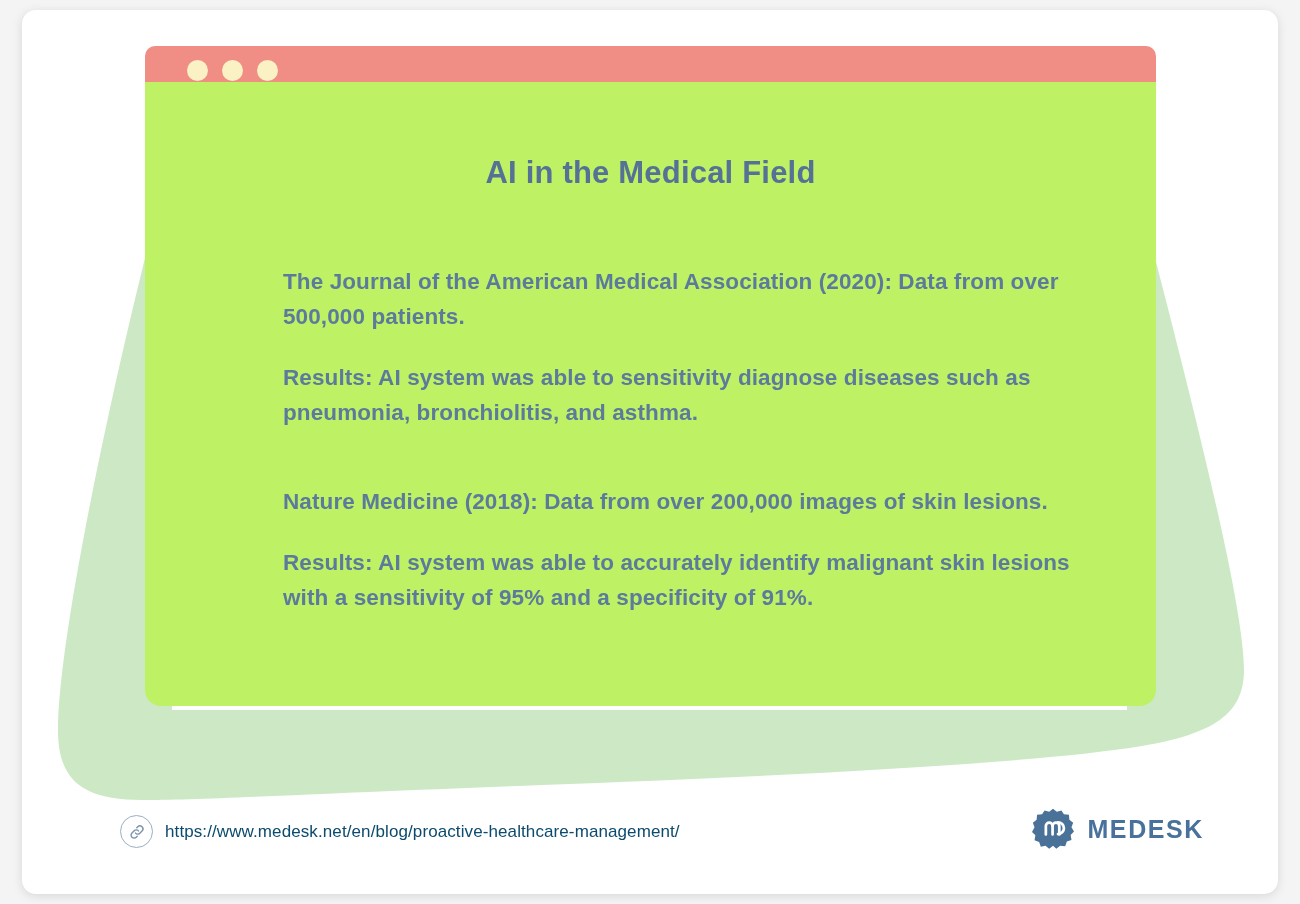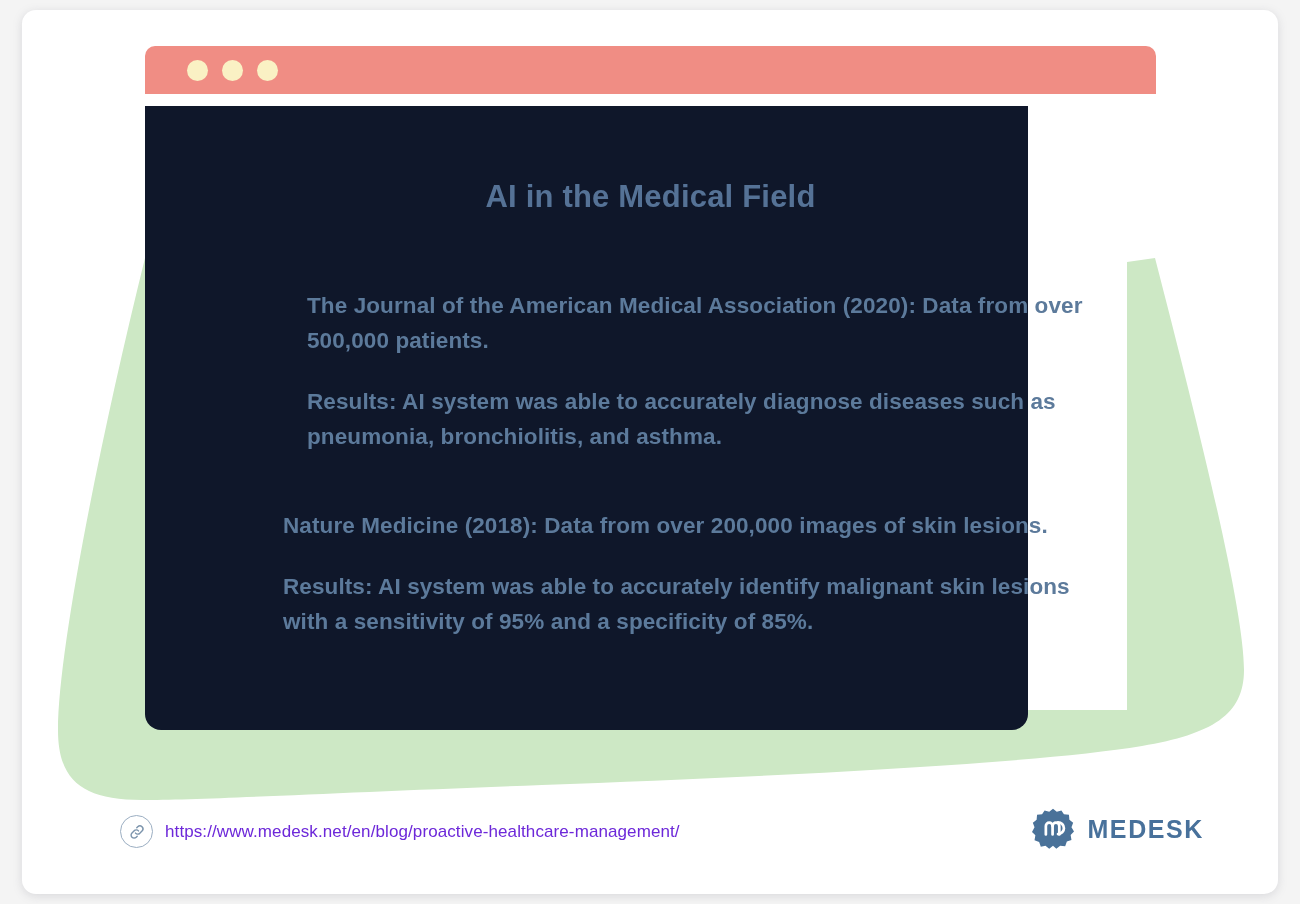--- a/index.html
+++ b/index.html
@@ -64,45 +64,45 @@
     width: 21px;
     height: 21px;
     border-radius: 50%;
     background: #FAF1C4;
   }
 
   
   .content-card {
     position: absolute;
     left: 123px;
-    top: 96px;
-    width: 883px;
+    top: 72px;
+    width: 1011px;
     height: 624px;
-    background: #0f172a;
+    background: #bef264;
     border-radius: 0 0 16px 16px;
   }
 
   .slide-title {
     position: absolute;
     left: 0;
     top: 73px;
     width: 1011px;
     text-align: center;
     font-size: 31px;
     font-weight: bold;
     color: #557296;
     letter-spacing: 0.2px;
   }
 
   .body-block {
     position: absolute;
     left: 138px;
     width: 790px;
   }
-  .body-block.block-1 { top: 182px; margin-left: 24px; }
+  .body-block.block-1 { top: 182px; }
   .body-block.block-2 { top: 402px; }
 
   .para {
     font-size: 22.5px;
     font-weight: bold;
     line-height: 35px;
     color: #5C7A9B;
     margin: 0 0 26px 0;
     letter-spacing: 0.1px;
   }
@@ -125,21 +125,21 @@
     height: 31px;
     border-radius: 50%;
     border: 1.4px solid #9BAEC2;
     display: flex;
     align-items: center;
     justify-content: center;
     flex: none;
   }
   .footer-url {
     font-size: 17px;
-    color: #6d28d9;
+    color: #0c4a6e;
     letter-spacing: 0.1px;
   }
 
   .brand {
     position: absolute;
     right: 74px;
     top: 798px;
     display: flex;
     align-items: center;
     gap: 13px;
@@ -179,26 +179,26 @@
         <span class="dot"></span>
       </div>
     </div>
 
     <div class="content-card">
 
       <div class="slide-title">AI in the Medical Field</div>
 
       <div class="body-block block-1">
         <p class="para">The Journal of the American Medical Association (2020): Data from over 500,000 patients.</p>
-        <p class="para"><span class="results-label">Results</span><span>: AI system was able to accurately diagnose diseases such as pneumonia, bronchiolitis, and asthma.</span></p>
+        <p class="para"><span class="results-label">Results</span><span>: AI system was able to sensitivity diagnose diseases such as pneumonia, bronchiolitis, and asthma.</span></p>
       </div>
 
       <div class="body-block block-2">
         <p class="para">Nature Medicine (2018): Data from over 200,000 images of skin lesions.</p>
-        <p class="para"><span class="results-label">Results</span><span>: AI system was able to accurately identify malignant skin lesions with a sensitivity of 95% and a specificity of 85%.</span></p>
+        <p class="para"><span class="results-label">Results</span><span>: AI system was able to accurately identify malignant skin lesions with a sensitivity of 95% and a specificity of 91%.</span></p>
       </div>
 
     </div>
 
     <div class="footer-link">
       <span class="link-icon-circle">
         <svg width="18" height="18" viewBox="0 0 24 24" fill="none" stroke="#7C94AC" stroke-width="1.9" stroke-linecap="round" aria-hidden="true">
           <path d="M10 13.5a4 4 0 0 0 5.7.3l3-3a4 4 0 0 0-5.7-5.7l-1.3 1.3"></path>
           <path d="M14 10.5a4 4 0 0 0-5.7-.3l-3 3a4 4 0 0 0 5.7 5.7l1.3-1.3"></path>
         </svg>

